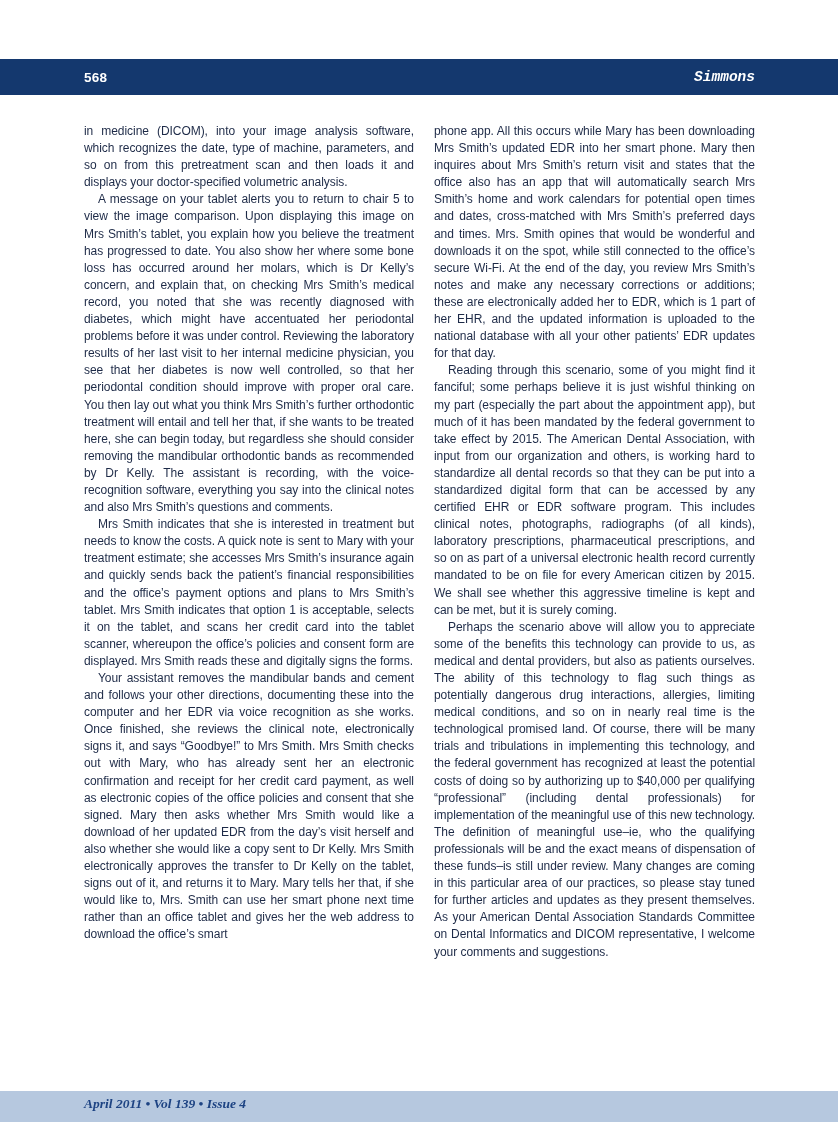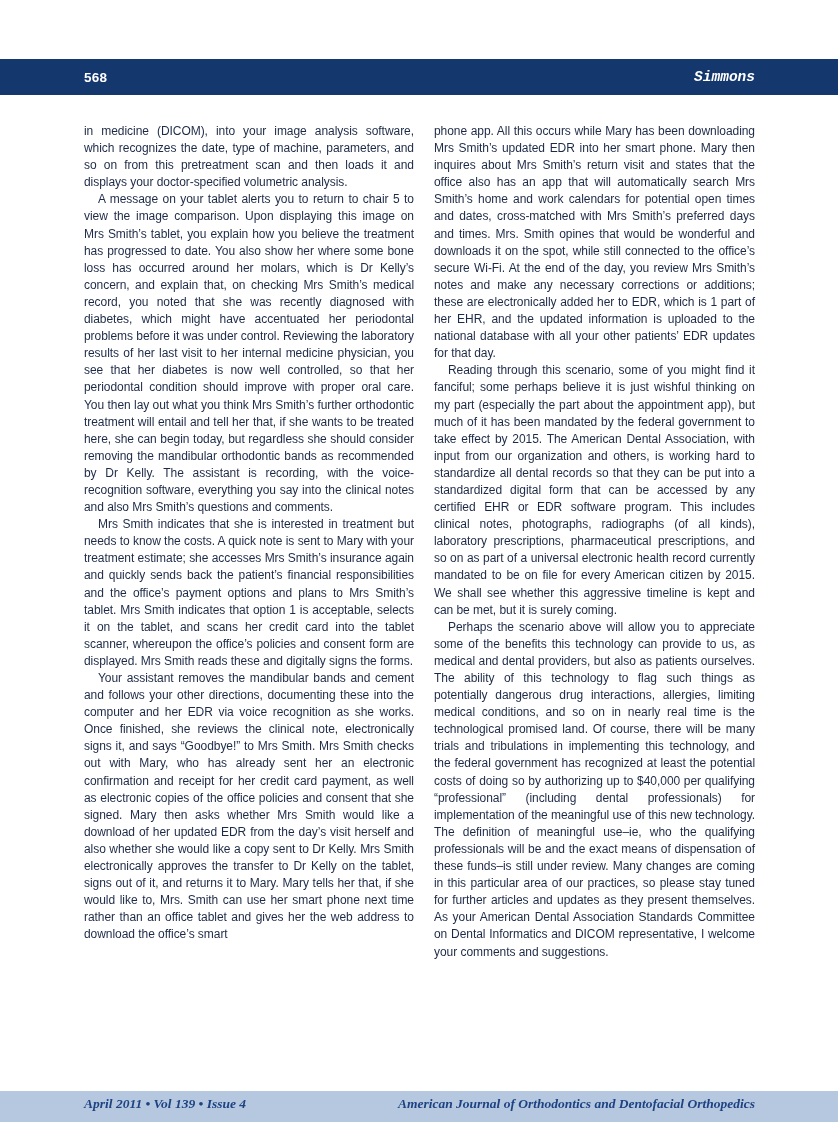--- a/index.html
+++ b/index.html
@@ -87,16 +87,15 @@
     </div>
     <div class="column">
       <p style="color: rgb(29, 42, 71);">phone app. All this occurs while Mary has been downloading Mrs Smith’s updated EDR into her smart phone. Mary then inquires about Mrs Smith’s return visit and states that the office also has an app that will automatically search Mrs Smith’s home and work calendars for potential open times and dates, cross-matched with Mrs Smith’s preferred days and times. Mrs. Smith opines that would be wonderful and downloads it on the spot, while still connected to the office’s secure Wi-Fi. At the end of the day, you review Mrs Smith’s notes and make any necessary corrections or additions; these are electronically added her to EDR, which is 1 part of her EHR, and the updated information is uploaded to the national database with all your other patients’ EDR updates for that day.</p>
       <p class="indent" style="color: rgb(29, 42, 71);">Reading through this scenario, some of you might find it fanciful; some perhaps believe it is just wishful thinking on my part (especially the part about the appointment app), but much of it has been mandated by the federal government to take effect by 2015. The American Dental Association, with input from our organization and others, is working hard to standardize all dental records so that they can be put into a standardized digital form that can be accessed by any certified EHR or EDR software program. This includes clinical notes, photographs, radiographs (of all kinds), laboratory prescriptions, pharmaceutical prescriptions, and so on as part of a universal electronic health record currently mandated to be on file for every American citizen by 2015. We shall see whether this aggressive timeline is kept and can be met, but it is surely coming.</p>
       <p class="indent" style="color: rgb(29, 42, 71);">Perhaps the scenario above will allow you to appreciate some of the benefits this technology can provide to us, as medical and dental providers, but also as patients ourselves. The ability of this technology to flag such things as potentially dangerous drug interactions, allergies, limiting medical conditions, and so on in nearly real time is the technological promised land. Of course, there will be many trials and tribulations in implementing this technology, and the federal government has recognized at least the potential costs of doing so by authorizing up to $40,000 per qualifying “professional” (including dental professionals) for implementation of the meaningful use of this new technology. The definition of meaningful use–ie, who the qualifying professionals will be and the exact means of dispensation of these funds–is still under review. Many changes are coming in this particular area of our practices, so please stay tuned for further articles and updates as they present themselves. As your American Dental Association Standards Committee on Dental Informatics and DICOM representative, I welcome your comments and suggestions.</p>
     </div>
   </div>
 
   <div class="footer-bar">
     <span>April 2011 • Vol 139 • Issue 4</span>
-    <span>American Journal of Orthodontics and Dentofacial Orthopedics</span>
   </div>
 
 </div>
 
 </body></html>

